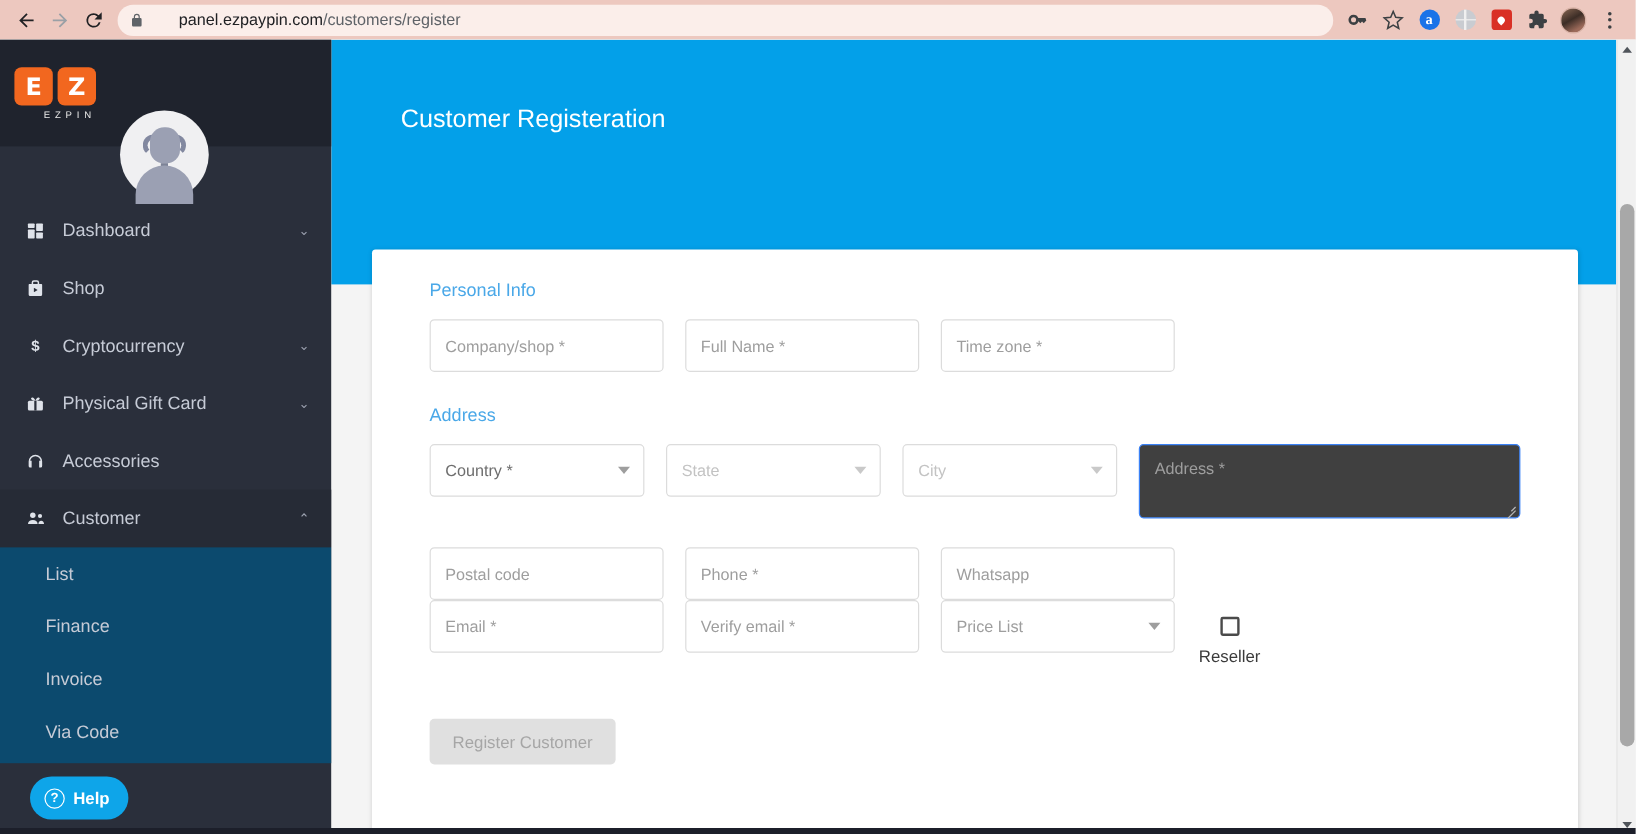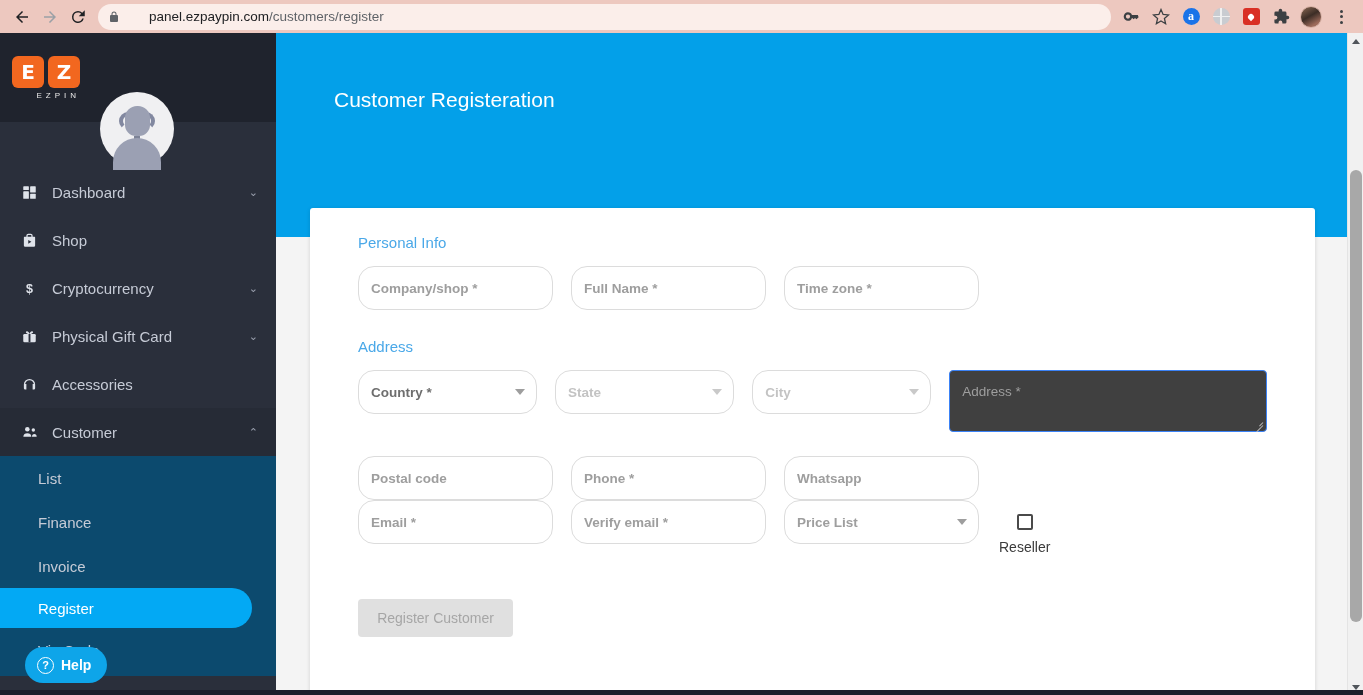--- a/index.html
+++ b/index.html
@@ -230,26 +230,25 @@
     margin-top: 40px;
   }
   .section-title {
     color: #4aa8e8; font-size: 15px;
     margin-bottom: 15px;
   }
   .section-title.sp { margin-top: 28px; }
   .field-row { display: flex; align-items: flex-start; gap: 18px; }
   .field {
     height: 44px; width: 195px;
-    border: 1px solid #dcdcdc; border-radius: 16px;
+    border: 1px solid #dcdcdc; border-radius: 4px;
     background: #fff;
     display: flex; align-items: center;
     padding: 0 12px;
     position: relative;
-    font-weight: bold;
   }
   .field .ph { color: #9e9e9e; font-size: 13.5px; }
   .field.dim .ph { color: #c3c3c3; }
   .field.strong .ph { color: #6e6e6e; }
   .caret {
     position: absolute; right: 11px; top: 50%;
     transform: translateY(-50%);
     width: 0; height: 0;
     border-left: 5px solid transparent;
     border-right: 5px solid transparent;
@@ -496,23 +495,20 @@
       <div class="subnav">
         <div class="sub-item">
           <span>List</span>
         </div>
         <div class="sub-item">
           <span>Finance</span>
         </div>
         <div class="sub-item">
           <span>Invoice</span>
         </div>
-        <div class="sub-item active">
-          <span>Register</span>
-        </div>
         <div class="sub-item">
           <span>Via Code</span>
         </div>
       </div>
     </div>
 
     <div class="help-pill">
       <span class="help-q">?</span>
       <span>Help</span>
     </div>

